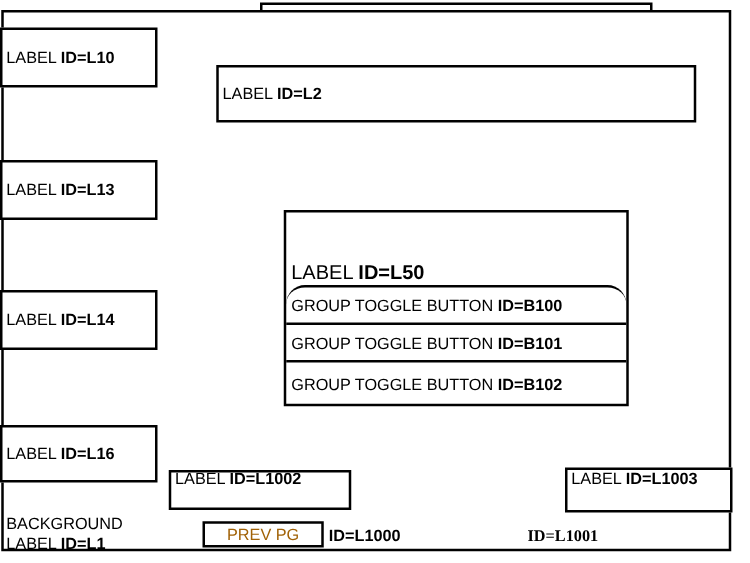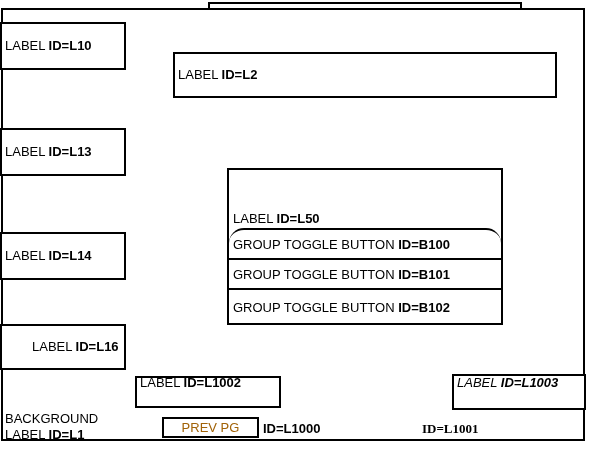--- a/index.html
+++ b/index.html
@@ -96,21 +96,21 @@
     top: 0;
     width: 100%;
     height: 58px;
     box-sizing: border-box;
     display: flex;
     align-items: flex-end;
     overflow: hidden;
   }
   .group-header > .txt {
     padding: 0 2px 2px 4px;
-    font-size: 13px;
+    font-size: 16px;
     line-height: 15px;
     white-space: nowrap;
   }
   .group-row {
     position: absolute;
     left: 0;
     width: 100%;
     box-sizing: border-box;
     border-top: 2px solid #000000;
     display: flex;
@@ -152,21 +152,21 @@
   </div>
 
   <div class="box" style="left:0px; top:128px; width:126px; height:48px;">
     <span class="txt"><span>LABEL </span><span class="strong">ID=L13</span></span>
   </div>
 
   <div class="box" style="left:0px; top:232px; width:126px; height:48px;">
     <span class="txt"><span>LABEL </span><span class="strong">ID=L14</span></span>
   </div>
 
-  <div class="box" style="left:0px; top:324px; width:126px; height:46px;padding-left:27px;">
+  <div class="box" style="left:0px; top:340px; width:126px; height:46px;">
     <span class="txt"><span>LABEL </span><span class="strong">ID=L16</span></span>
   </div>
 
   <div id="group-box">
     <div class="group-header">
       <span class="txt"><span>LABEL </span><span class="strong">ID=L50</span></span>
     </div>
     <div class="group-row" id="grow-0">
       <span class="txt"><span>GROUP TOGGLE BUTTON </span><span class="strong">ID=B100</span></span>
     </div>
@@ -176,21 +176,21 @@
     <div class="group-row" id="grow-2">
       <span class="txt"><span>GROUP TOGGLE BUTTON </span><span class="strong">ID=B102</span></span>
     </div>
   </div>
 
   <div class="box" style="left:135px; top:376px; width:146px; height:32px;">
     <span class="txt" style="padding-bottom:19px;"><span>LABEL </span><span class="strong">ID=L1002</span></span>
   </div>
 
   <div class="box" style="left:452px; top:374px; width:134px; height:36px;">
-    <span class="txt" style="padding-bottom:19px;font-style:italic;"><span>LABEL </span><span class="strong">ID=L1003</span></span>
+    <span class="txt" style="padding-bottom:19px;"><span>LABEL </span><span class="strong">ID=L1003</span></span>
   </div>
 
   <div class="btn" style="left:162px; top:417px; width:97px; height:21px;">
     <span class="txt">PREV PG</span>
   </div>
   <div class="plain bold" style="left:263px; top:421px;">ID=L1000</div>
 
   <div class="plain bold" style="left:422px; top:421px;font-family:Liberation Serif, serif;">ID=L1001</div>
 
   <div class="bglabel" style="left:5px; top:411px;">BACKGROUND<br><span>LABEL </span><span class="strong">ID=L1</span></div>

